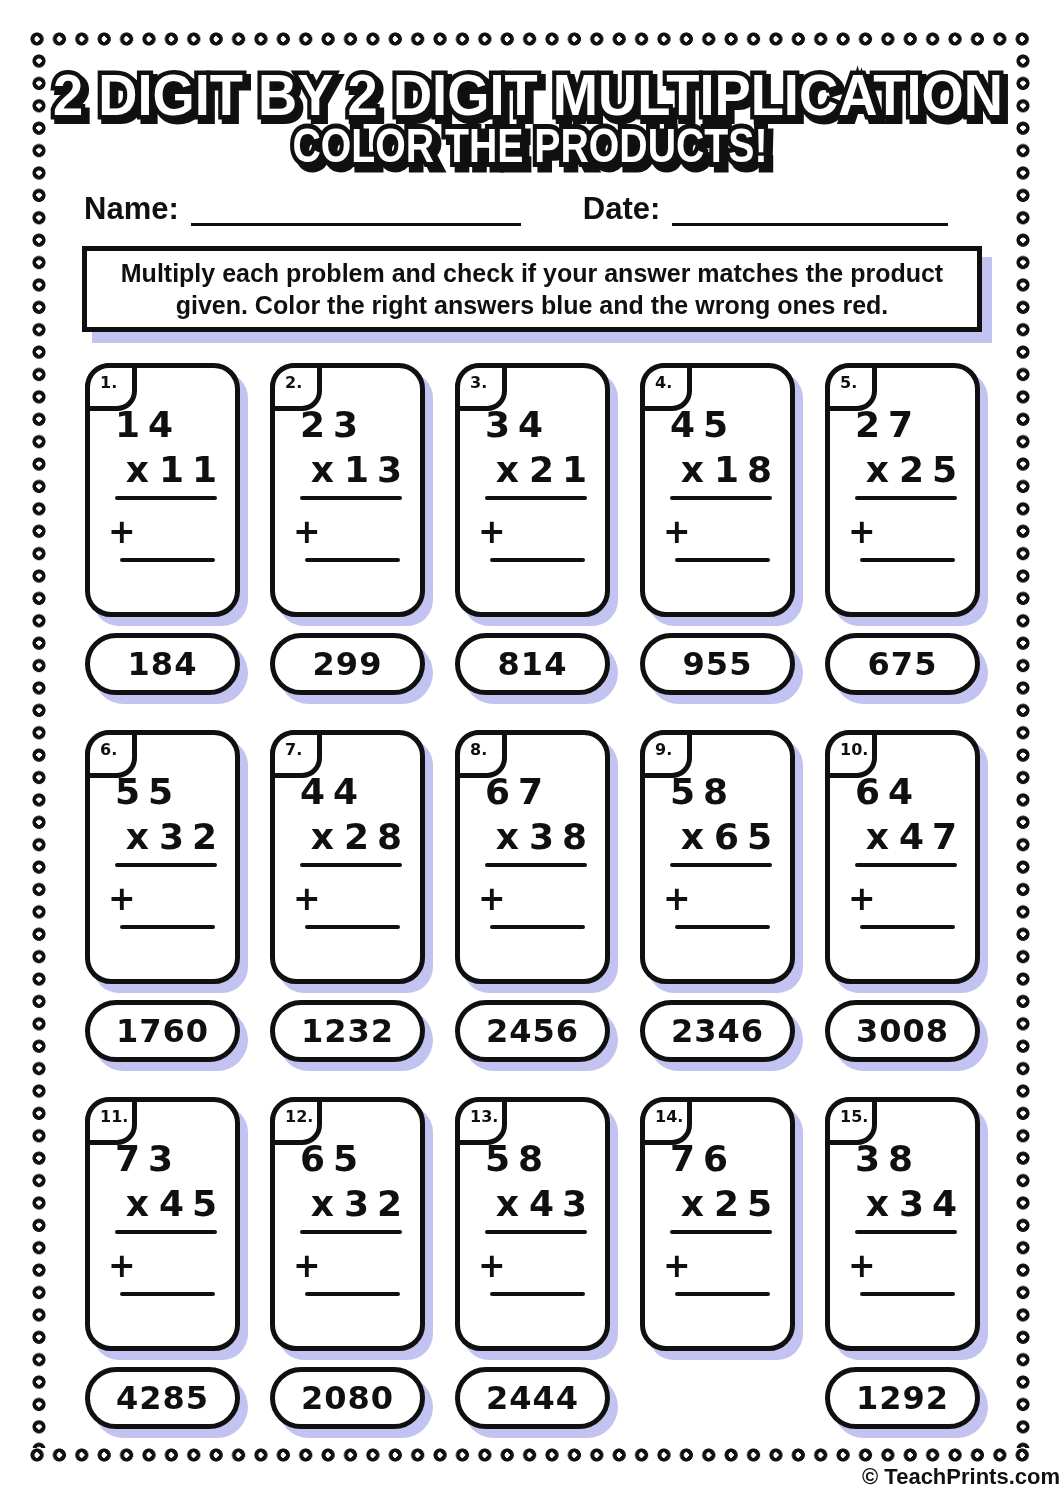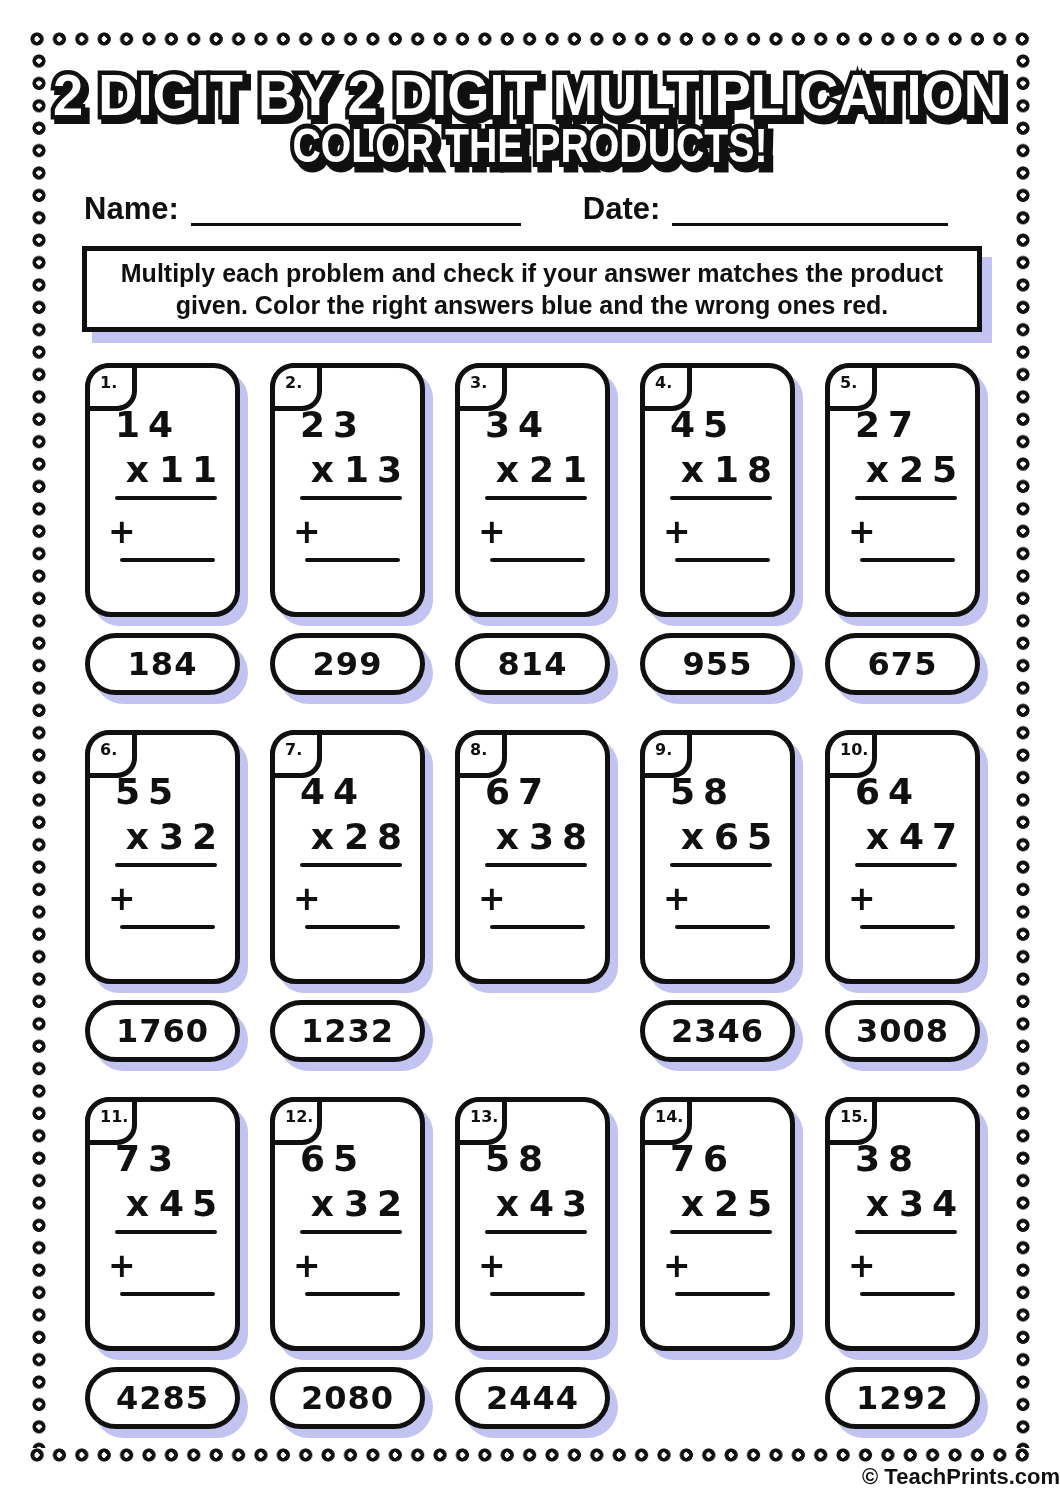--- a/index.html
+++ b/index.html
@@ -310,20 +310,23 @@
         <div class="num-top">67</div>
         <div class="num-bot">
             <span class="times">x</span>
             <span class="digits">38</span>
           </div>
         <div class="mult-bar"></div>
       </div>
       <div class="plus">+</div>
       <div class="sum-bar"></div>
     </div>
+    <div class="pill">
+        <span>2456</span>
+      </div>
   </div>
 
   <div class="cell">
     <div class="card">
       <div class="tab">
           <span>9.</span>
         </div>
       <div class="prob">
         <div class="num-top">58</div>
         <div class="num-bot">

